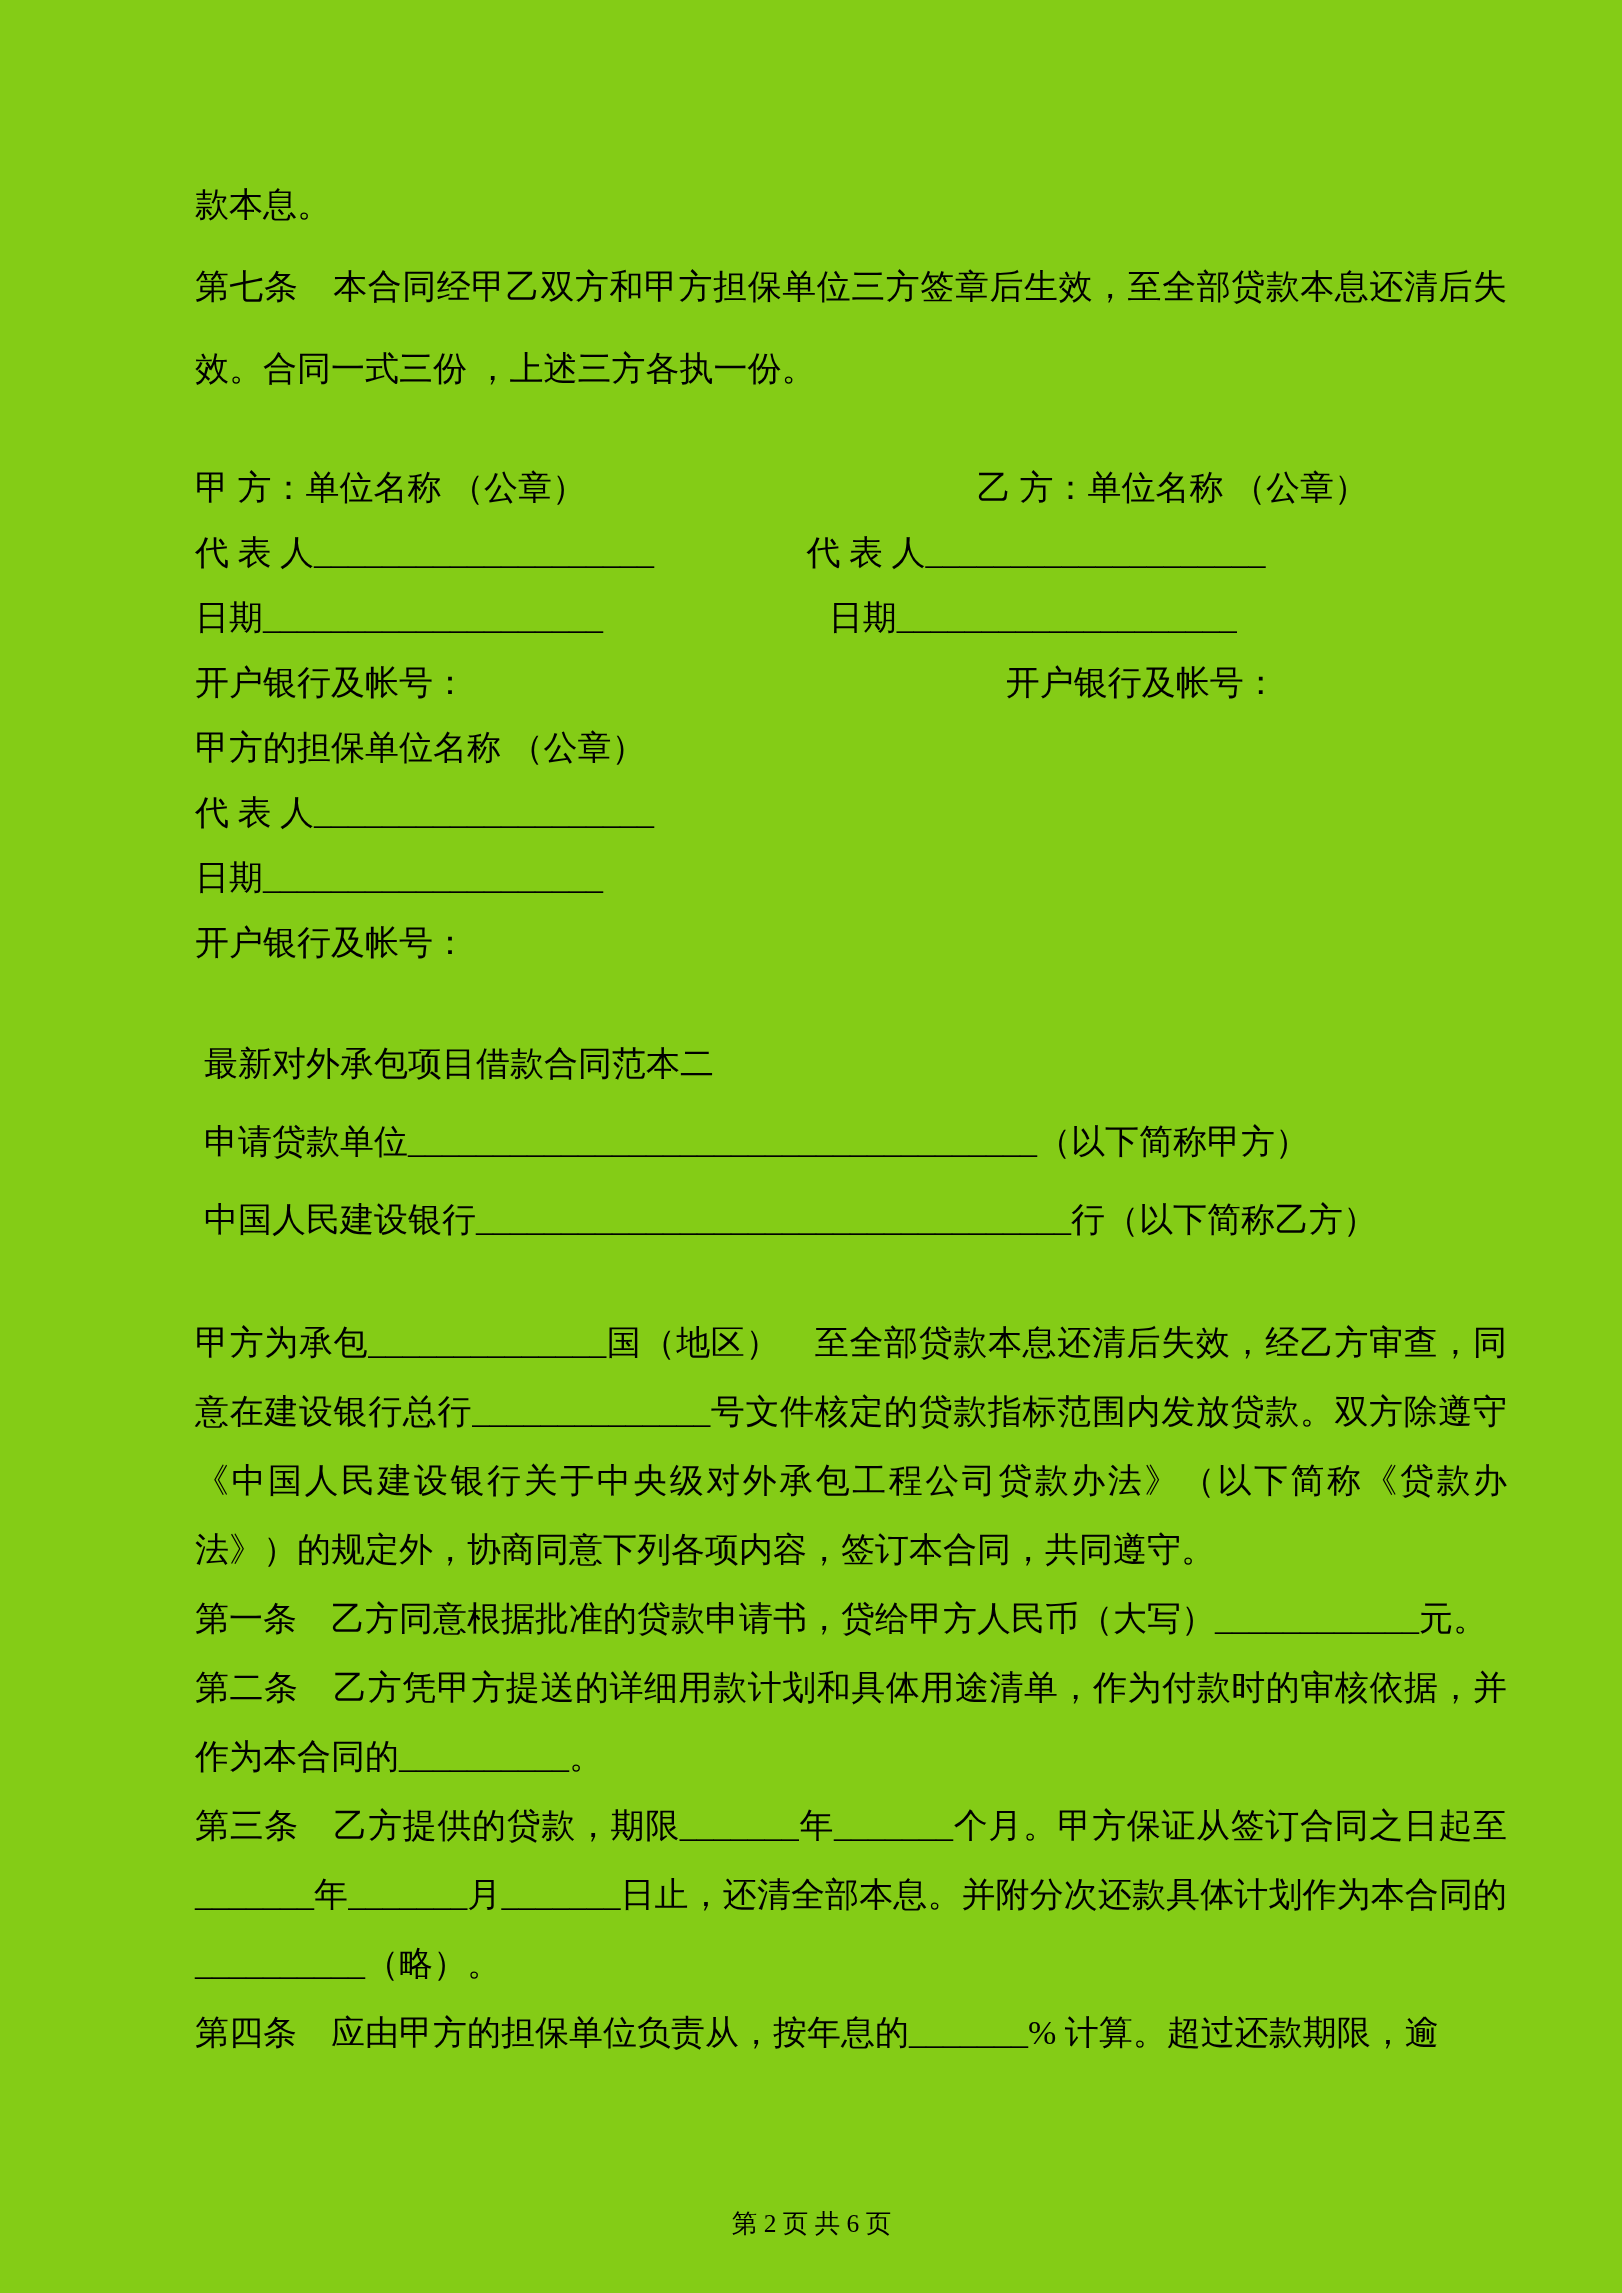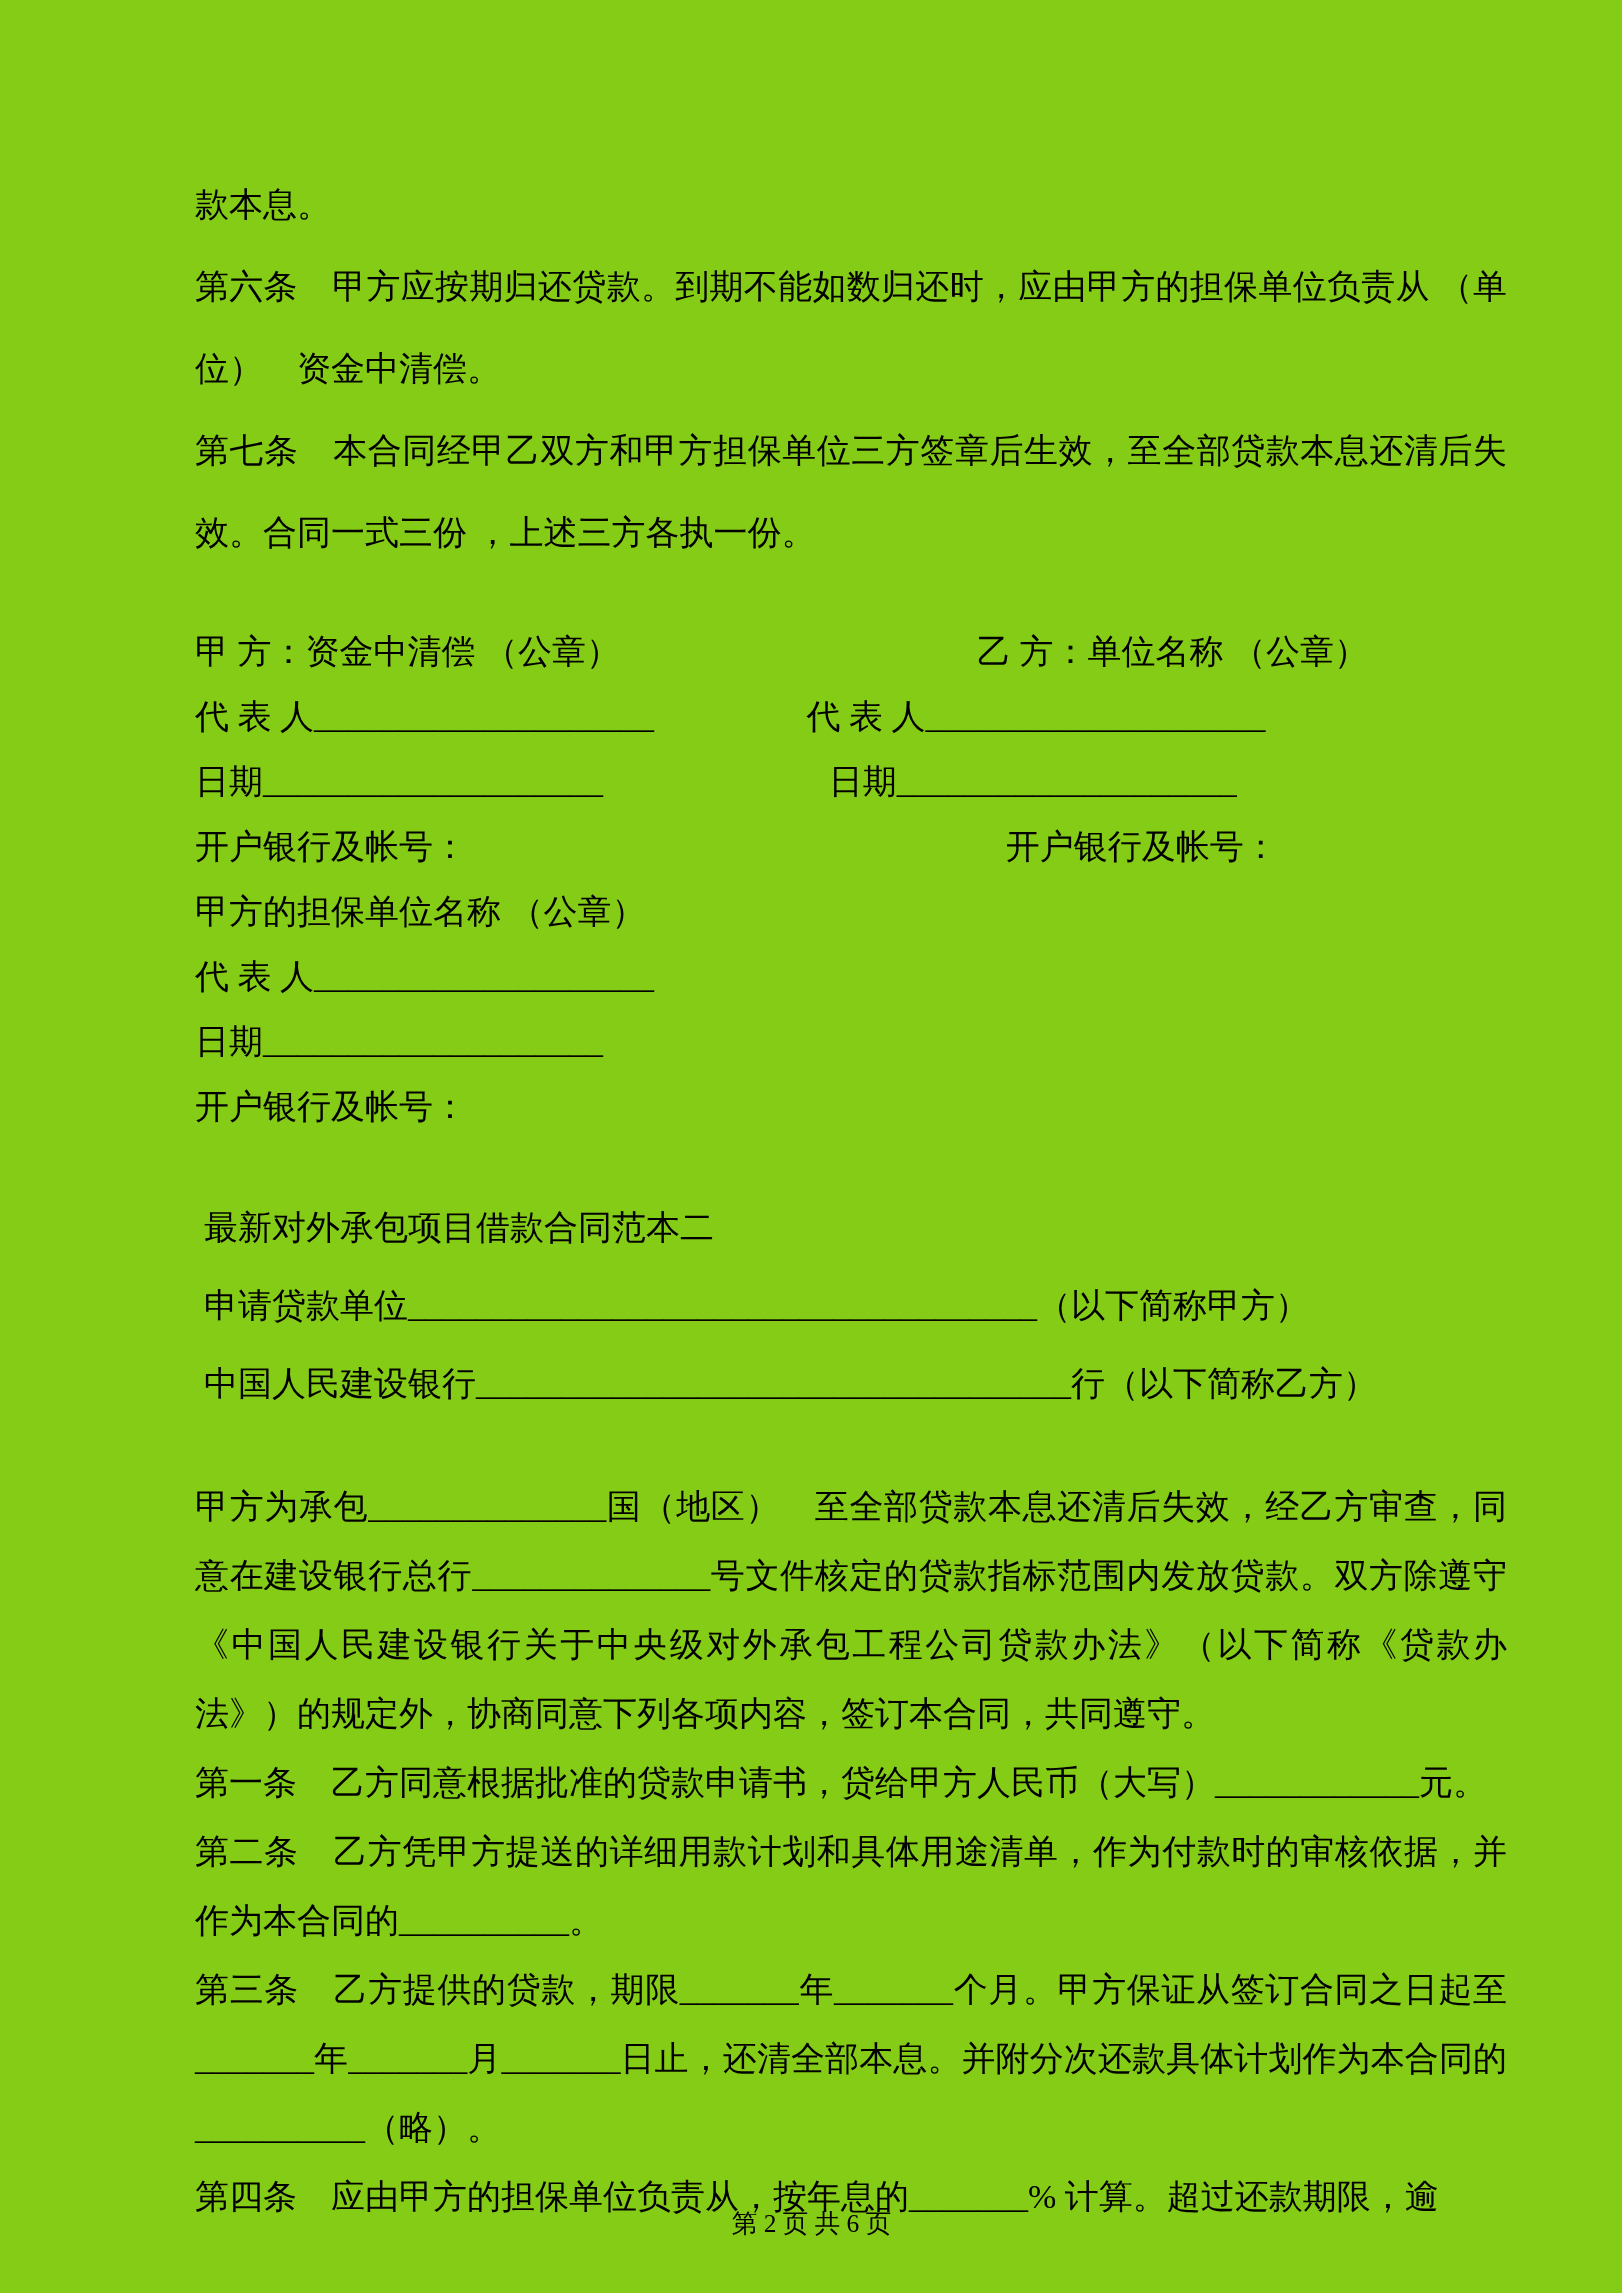--- a/index.html
+++ b/index.html
@@ -64,28 +64,27 @@
     color: #000000;
   }
 </style>
 </head>
 <body>
 
 <div class="page">
   <main class="doc">
 
     <p class="para">款本息。</p>
-    <p class="para">第六条　甲方应按期归还贷款。到期不能如数归还时，应由甲方的担保单位负责从 （单位）　资金中清偿。</p>
     <p class="para">第七条　本合同经甲乙双方和甲方担保单位三方签章后生效，至全部贷款本息还清后失效。合同一式三份 ，上述三方各执一份。</p>
 
     <div class="gap"></div>
 
     <div class="sig">
       <div class="srow">
-        <span class="sleft w60">甲 方：资金中清偿 （公章）</span>
+        <span class="sleft w60">甲 方：单位名称 （公章）</span>
         <span>乙 方：单位名称 （公章）</span>
       </div>
       <div class="srow">
         <span class="sleft w47">代 表 人____________________</span>
         <span>代 表 人____________________</span>
       </div>
       <div class="srow">
         <span class="sleft w48">日期____________________</span>
         <span>日期____________________</span>
       </div>

